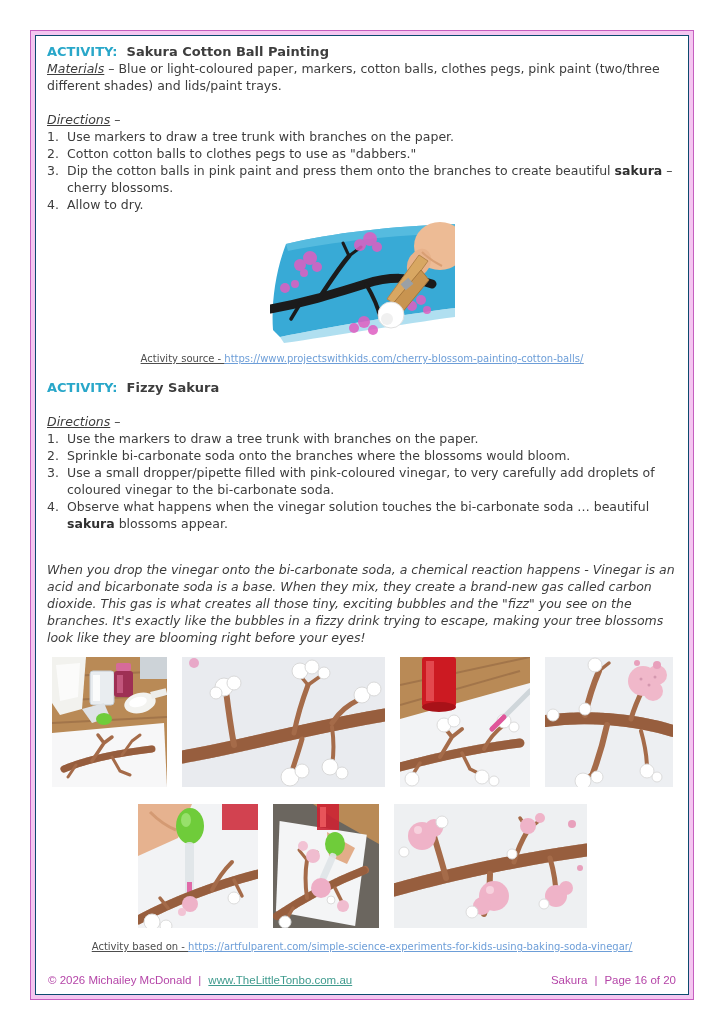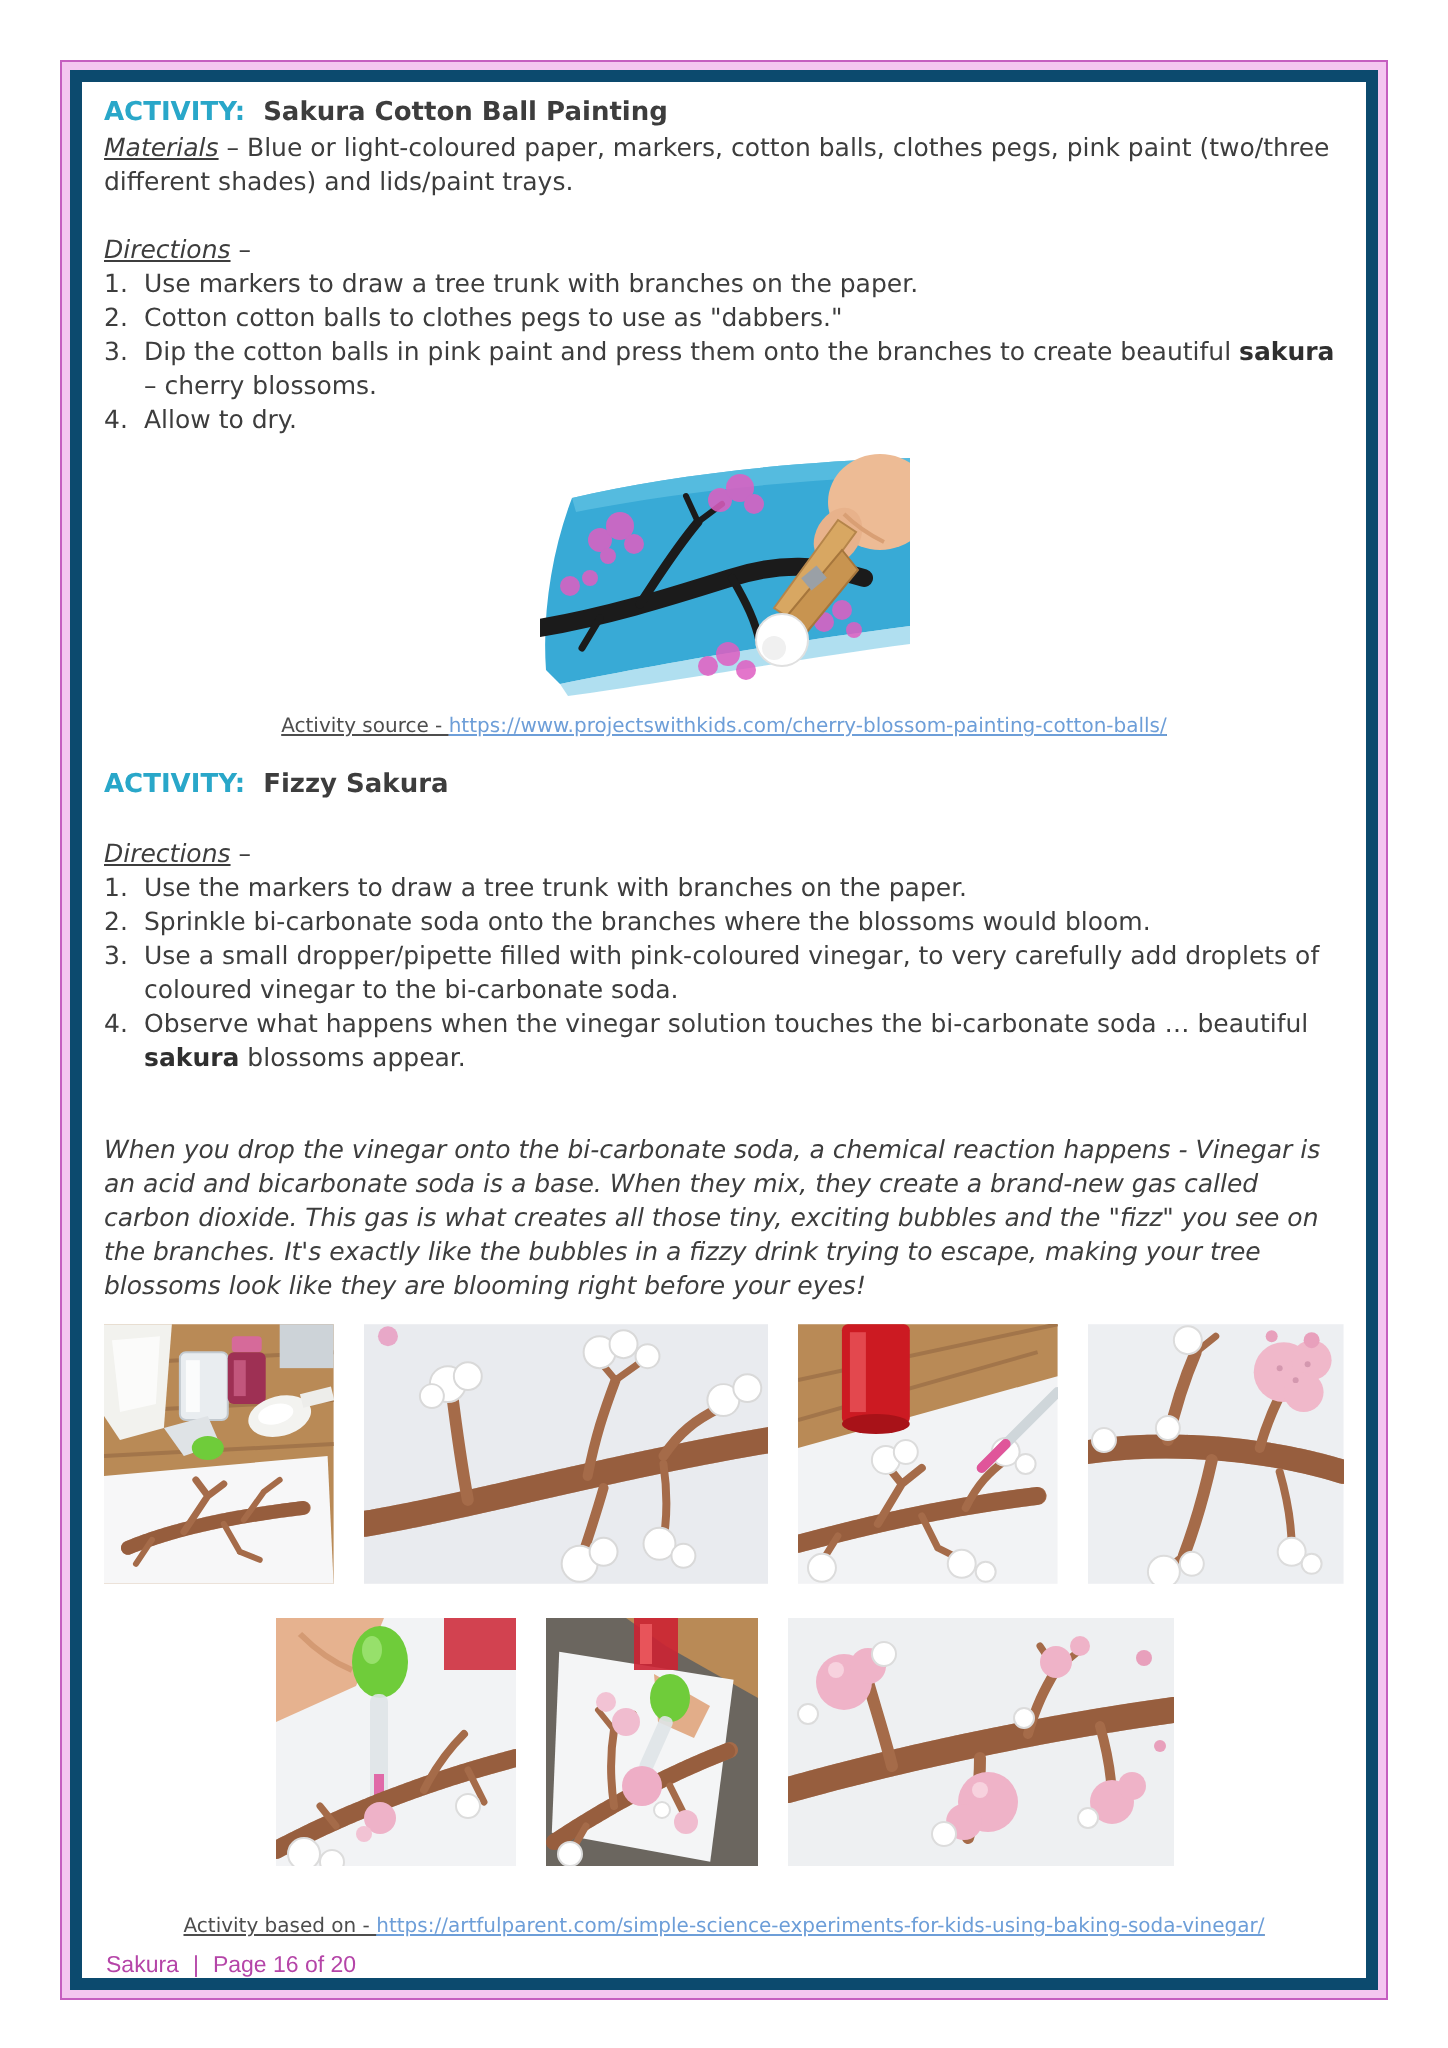--- a/index.html
+++ b/index.html
@@ -1,20 +1,20 @@
 <!DOCTYPE html>
 <html><head>
 <meta charset="utf-8">
 <style>
   html,body{margin:0;padding:0;background:#ffffff;}
   body{width:724px;height:1024px;position:relative;font-family:"DejaVu Sans",sans-serif;
        font-size:12.5px;line-height:17px;color:#3d3d3d;overflow:hidden;}
   .page{position:absolute;left:30px;top:30px;right:30px;bottom:24px;
         border:1px solid #c55ec0;background:#f4c6f0;padding:4px;box-sizing:border-box;}
-  .inner{background:#ffffff;border:6px solid #0c4a6e;width:100%;height:100%;
+  .inner{background:#ffffff;border:1px solid #0c4a6e;width:100%;height:100%;
          box-sizing:border-box;padding:7px 11px 4px 11px;display:flex;flex-direction:column;overflow:hidden;}
   .h{font-weight:bold;font-size:13px;}
   .act{color:#29a7c9;margin-right:9px;}
   .ul-it{font-style:italic;text-decoration:underline;}
   .steps{margin:0;}
   .step{display:flex;}
   .step .num{width:20px;flex:none;}
   .step .txt{flex:1;}
   .spacer{height:17px;flex:none;}
   .sp8{height:8px;flex:none;}
@@ -333,24 +333,27 @@
       <g fill="#ffffff" stroke="#dcdcdc" stroke-width="1">
         <circle cx="48" cy="18" r="6"></circle>
             <circle cx="118" cy="50" r="5"></circle>
         <circle cx="78" cy="108" r="6"></circle>
             <circle cx="150" cy="100" r="5"></circle>
             <circle cx="10" cy="48" r="5"></circle>
       </g>
     </svg>
   </div>
 
-  <div class="fig-caption" style="margin-top:24px;">
+  <div class="fig-caption" style="margin-top:12px;">
     <span>Activity based on - </span><span class="link">https://artfulparent.com/simple-science-experiments-for-kids-using-baking-soda-vinegar/</span>
   </div>
 
   <div class="footer">
     <div>
+      <span>© 2026 Michailey McDonald</span><span class="sep">|</span><span class="site-link">www.TheLittleTonbo.com.au</span>
+    </div>
+    <div>
       <span>Sakura</span><span class="sep">|</span><span>Page 16 of 20</span>
     </div>
   </div>
 
 </div>
 </div>
 
 </body></html>

